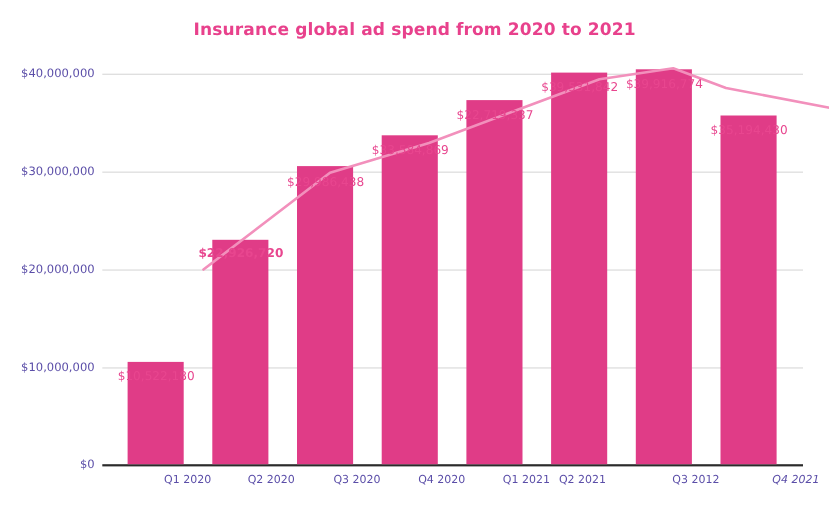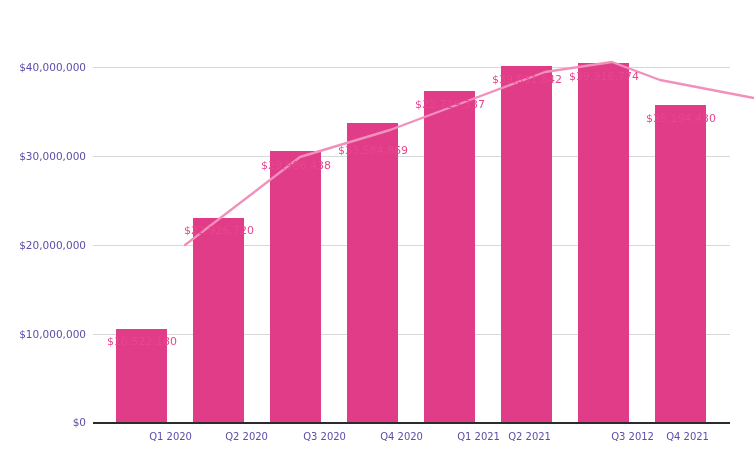--- a/index.html
+++ b/index.html
@@ -86,20 +86,21 @@
     width: 754px;
     height: 466px;
     pointer-events: none;
   }
 </style>
 </head>
 <body>
 
 <div id="chart-root">
 
+  <div id="chart-title">Insurance global ad spend from 2020 to 2021</div>
 
   <div id="plot-area">
 
     <div class="gridline" style="top:67px;"></div>
     <div class="gridline" style="top:156px;"></div>
     <div class="gridline" style="top:245px;"></div>
     <div class="gridline" style="top:334px;"></div>
     <div class="axis-line" style="top:422px;"></div>
 
     <div class="ytick" style="top:61px;">$40,000,000</div>
@@ -115,31 +116,31 @@
     <div class="bar" style="left:424px; width:51px; top:91px; height:331px;"></div>
     <div class="bar" style="left:501px; width:51px; top:66px; height:356px;"></div>
     <div class="bar" style="left:578px; width:51px; top:63px; height:359px;"></div>
     <div class="bar" style="left:655px; width:51px; top:105px; height:317px;"></div>
 
     <svg id="trend-svg" viewBox="0 0 754 466">
       <polyline points="185,245 300,157 390,130 470,100 545,72 612,62 660,80 754,98" fill="none" stroke="#F290BC" stroke-width="2.4" stroke-linejoin="round" stroke-linecap="round"></polyline>
     </svg>
 
     <div class="bar-label" style="left:92px;  width:100px; top:303px;">$10,522,180</div>
-    <div class="bar-label" style="left:169px; width:100px; top:192px;">$22,926,720</div>
+    <div class="bar-label" style="left:169px; width:100px; top:192px;font-weight:bold;">$22,926,720</div>
     <div class="bar-label" style="left:246px; width:100px; top:127px;">$29,986,438</div>
-    <div class="bar-label" style="left:323px; width:100px; top:112px;">$33,584,869</div>
+    <div class="bar-label" style="left:323px; width:100px; top:98px;">$33,584,869</div>
     <div class="bar-label" style="left:400px; width:100px; top:66px;">$22,719,337</div>
     <div class="bar-label" style="left:477px; width:100px; top:41px;">$39,531,842</div>
     <div class="bar-label" style="left:554px; width:100px; top:38px;">$39,916,774</div>
     <div class="bar-label" style="left:631px; width:100px; top:80px;text-align:center;">$35,194,430</div>
 
     <div class="xtick" style="left:92px;  width:100px;">Q1 2020</div>
     <div class="xtick" style="left:168px; width:100px;">Q2 2020</div>
     <div class="xtick" style="left:246px; width:100px;">Q3 2020</div>
     <div class="xtick" style="left:323px; width:100px;">Q4 2020</div>
     <div class="xtick" style="left:400px; width:100px;">Q1 2021</div>
     <div class="xtick" style="left:451px; width:100px;">Q2 2021</div>
     <div class="xtick" style="left:554px; width:100px;">Q3 2012</div>
-    <div class="xtick" style="left:609px; width:100px;">Q4 2021</div>
+    <div class="xtick" style="left:645px; width:100px;font-style:italic;">Q4 2021</div>
 
   </div>
 </div>
 
 </body></html>

